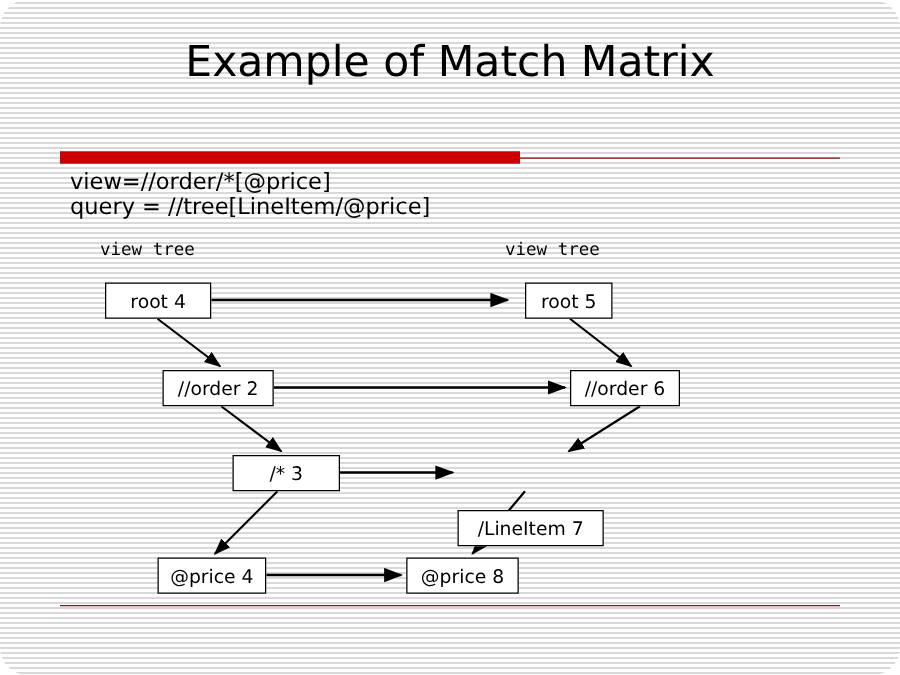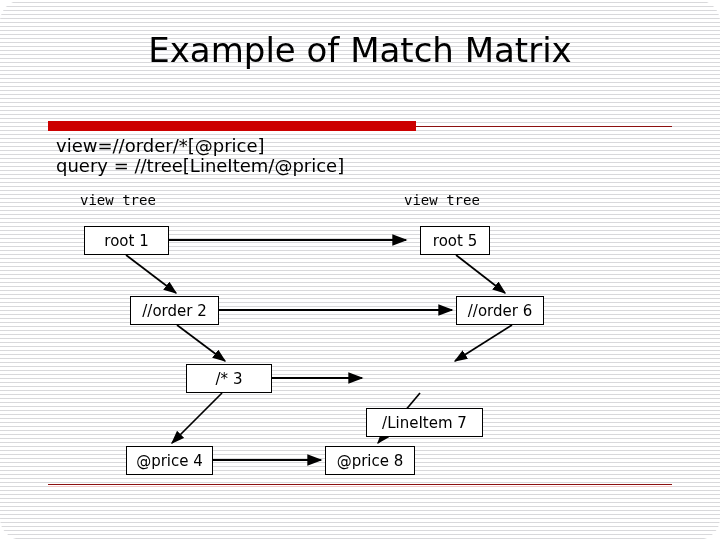--- a/index.html
+++ b/index.html
@@ -173,21 +173,21 @@
     <line x1="456" y1="255" x2="505" y2="293" stroke="#000000" stroke-width="1.7" marker-end="url(#arrowhead)"></line>
     <line x1="512" y1="325" x2="455" y2="361" stroke="#000000" stroke-width="1.7" marker-end="url(#arrowhead)"></line>
     <line x1="420" y1="393" x2="378" y2="443" stroke="#000000" stroke-width="1.7" marker-end="url(#arrowhead)"></line>
 
     <line x1="169" y1="240" x2="406" y2="240" stroke="#000000" stroke-width="1.9" marker-end="url(#arrowhead)"></line>
     <line x1="219" y1="310" x2="452" y2="310" stroke="#000000" stroke-width="1.9" marker-end="url(#arrowhead)"></line>
     <line x1="272" y1="378" x2="362" y2="378" stroke="#000000" stroke-width="1.9" marker-end="url(#arrowhead)"></line>
     <line x1="213" y1="460" x2="321" y2="460" stroke="#000000" stroke-width="1.9" marker-end="url(#arrowhead)"></line>
   </svg>
 
-  <div class="node" id="node-root1">root 1</div>
+  <div class="node" id="node-root1">root 4</div>
   <div class="node" id="node-order2">//order 2</div>
   <div class="node" id="node-star3">/* 3</div>
   <div class="node" id="node-price4">@price 4</div>
 
   <div class="node" id="node-root5">root 5</div>
   <div class="node" id="node-order6">//order 6</div>
   <div class="node" id="node-line7">/LineItem 7</div>
   <div class="node" id="node-price8">@price 8</div>
 
   <div id="rule-bottom"></div>

